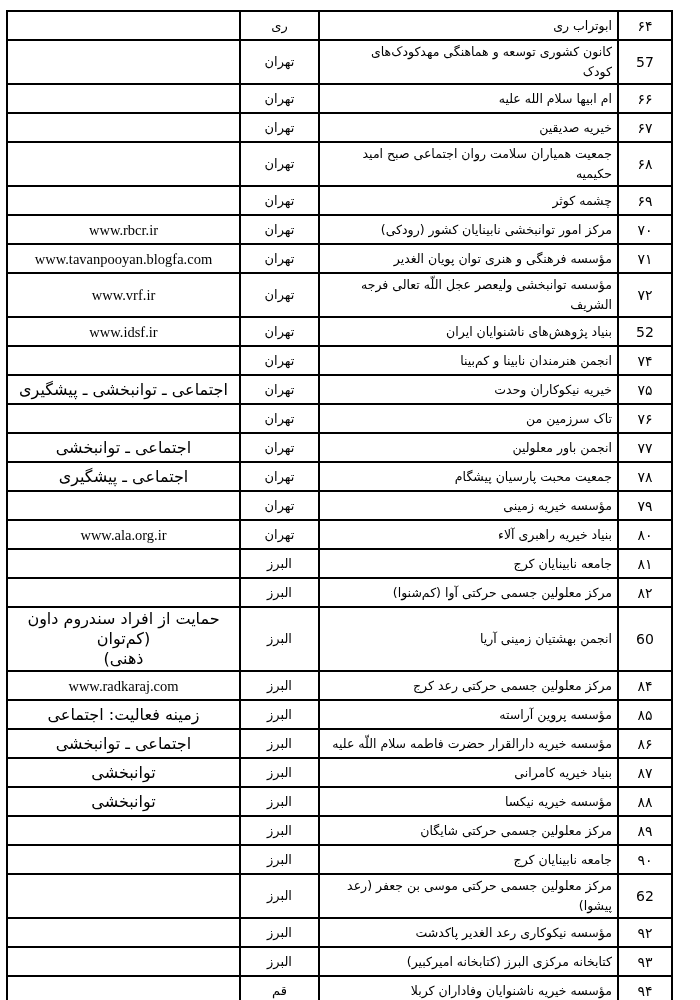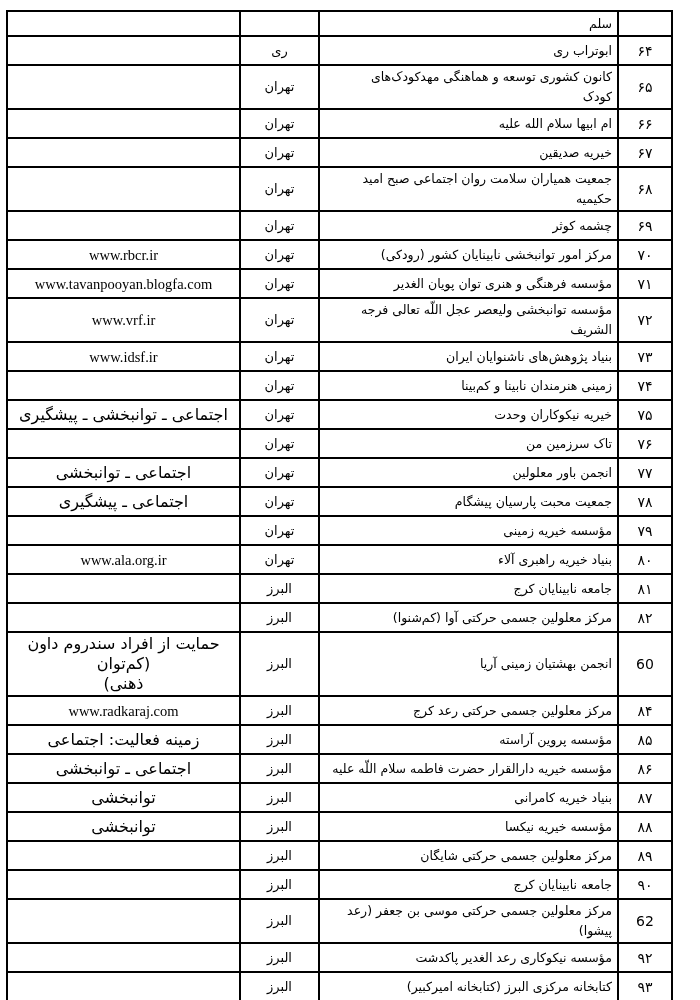--- a/index.html
+++ b/index.html
@@ -66,34 +66,28 @@
 <body>
 
 <table class="ngo-table">
   <colgroup>
     <col style="width:54px">
     <col style="width:299px">
     <col style="width:79px">
     <col style="width:233px">
   </colgroup>
   <tbody>
-      <tr class="continuation-row">
-        <td class="cell-num"></td>
-        <td class="cell-name">سلم</td>
-        <td class="cell-city"></td>
-        <td class="cell-info"></td>
-      </tr>
       <tr>
         <td class="cell-num">۶۴</td>
         <td class="cell-name">ابوتراب ری</td>
         <td class="cell-city">ری</td>
         <td class="cell-info"></td>
       </tr>
       <tr>
-        <td class="cell-num">۶۵</td>
+        <td class="cell-num">57</td>
         <td class="cell-name">کانون کشوری توسعه و هماهنگی مهدکودک‌های
 کودک</td>
         <td class="cell-city">تهران</td>
         <td class="cell-info"></td>
       </tr>
       <tr>
         <td class="cell-num">۶۶</td>
         <td class="cell-name">ام ابیها سلام الله علیه</td>
         <td class="cell-city">تهران</td>
         <td class="cell-info"></td>
@@ -130,28 +124,28 @@
         <td class="cell-info latin-url">www.tavanpooyan.blogfa.com</td>
       </tr>
       <tr>
         <td class="cell-num">۷۲</td>
         <td class="cell-name">مؤسسه توانبخشی ولیعصر عجل اللّه تعالی فرجه
 الشریف</td>
         <td class="cell-city">تهران</td>
         <td class="cell-info latin-url">www.vrf.ir</td>
       </tr>
       <tr>
-        <td class="cell-num">۷۳</td>
+        <td class="cell-num">52</td>
         <td class="cell-name">بنیاد پژوهش‌های ناشنوایان ایران</td>
         <td class="cell-city">تهران</td>
         <td class="cell-info latin-url">www.idsf.ir</td>
       </tr>
       <tr>
         <td class="cell-num">۷۴</td>
-        <td class="cell-name">زمینی هنرمندان نابینا و کم‌بینا</td>
+        <td class="cell-name">انجمن هنرمندان نابینا و کم‌بینا</td>
         <td class="cell-city">تهران</td>
         <td class="cell-info"></td>
       </tr>
       <tr>
         <td class="cell-num">۷۵</td>
         <td class="cell-name">خیریه نیکوکاران وحدت</td>
         <td class="cell-city">تهران</td>
         <td class="cell-info">اجتماعی ـ توانبخشی ـ پیشگیری</td>
       </tr>
       <tr>

